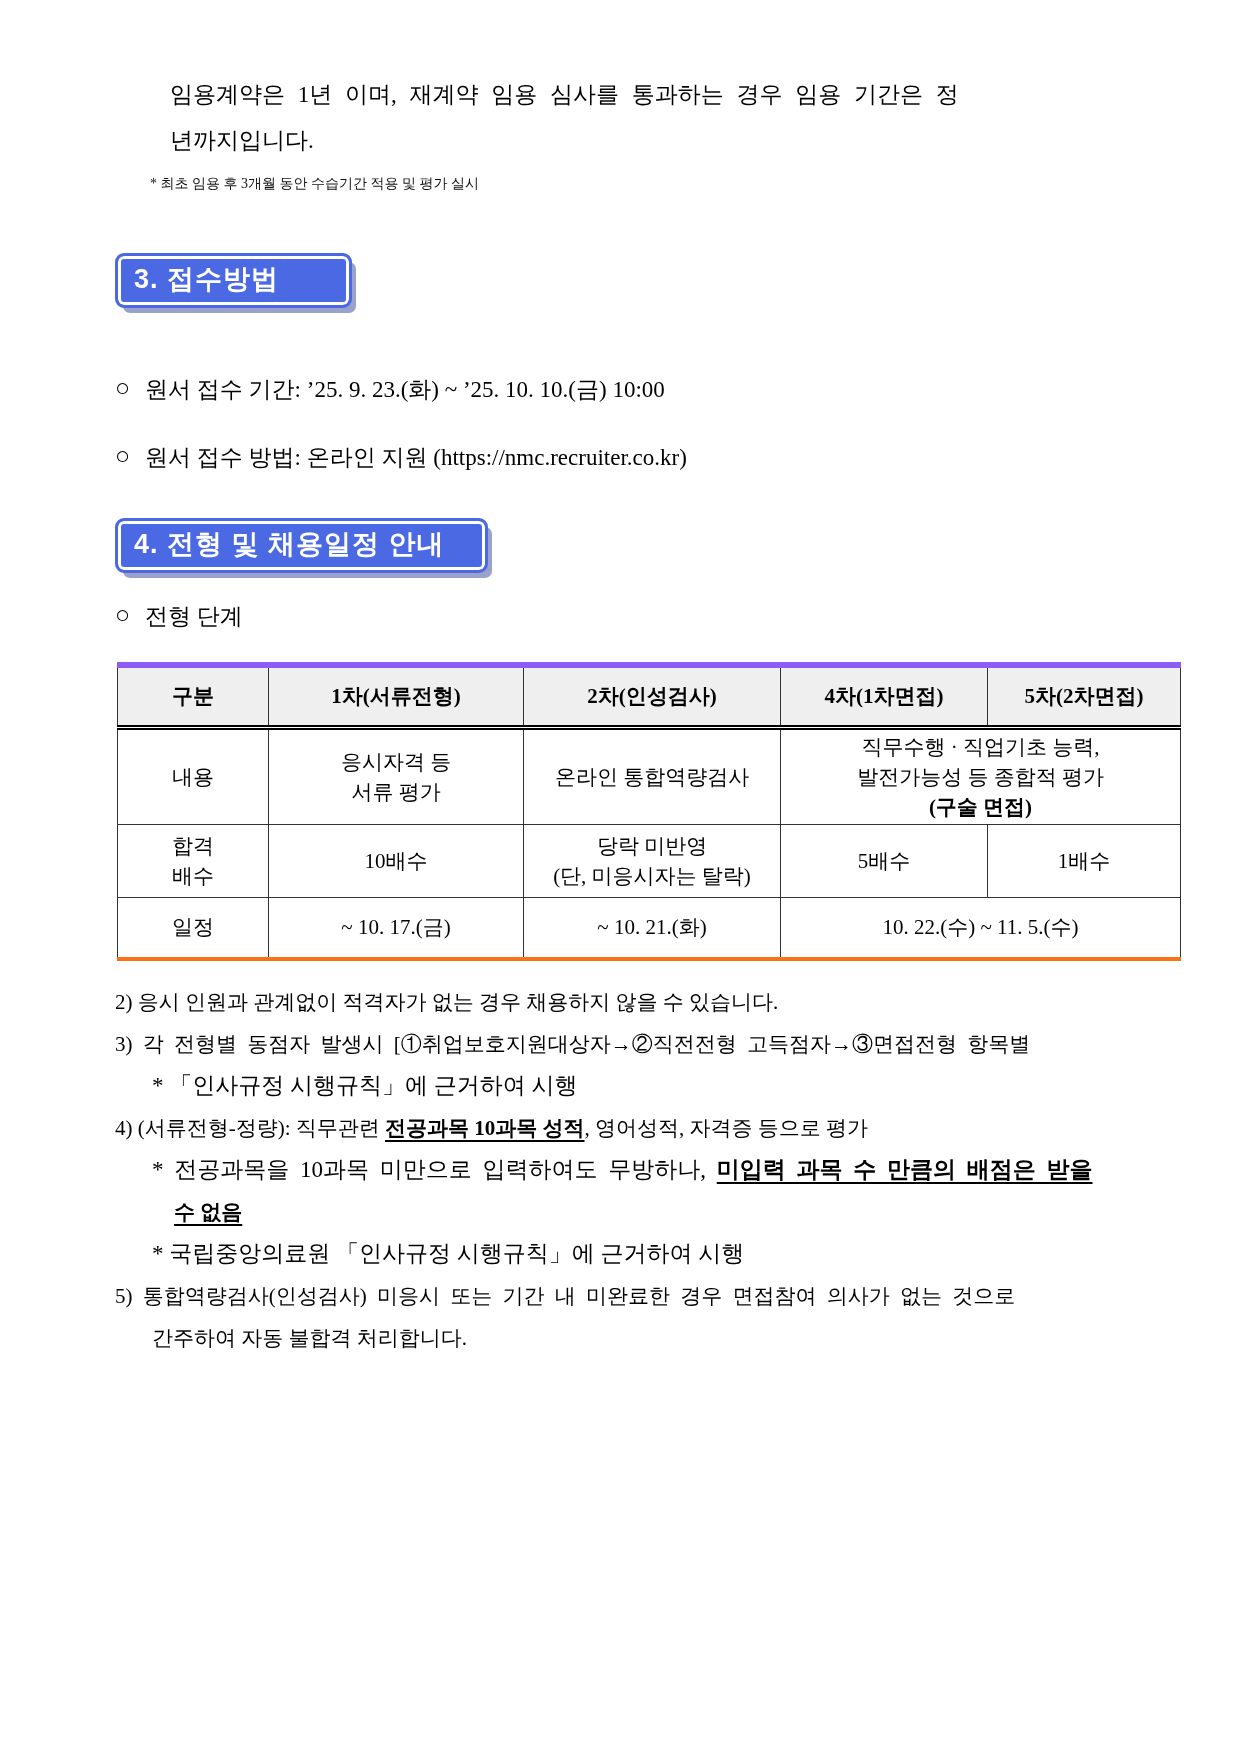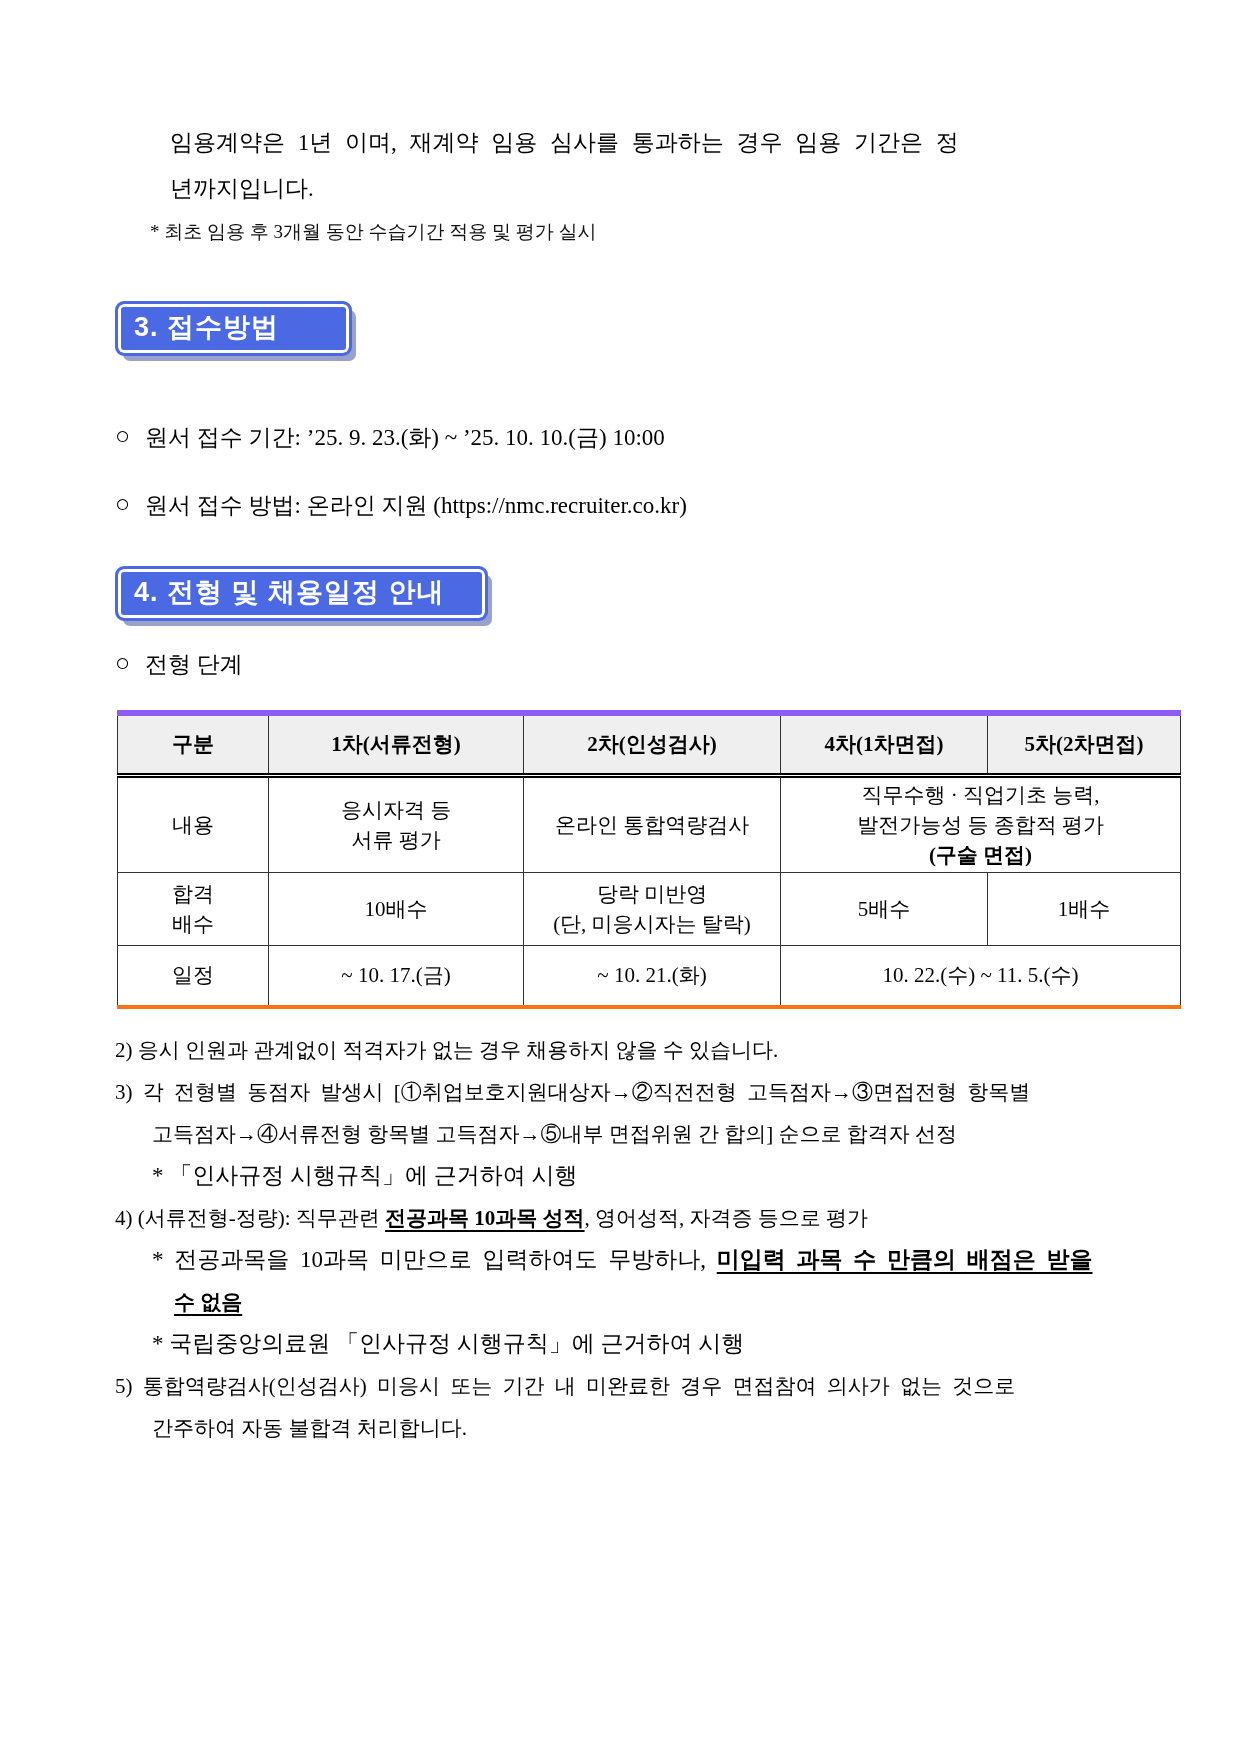--- a/index.html
+++ b/index.html
@@ -10,26 +10,26 @@
   }
   *{margin:0;padding:0;box-sizing:border-box;}
   html,body{background:#fff;}
   body{
     width:1239px;height:1752px;
     font-family:"Liberation Serif","DejaVu Serif",serif;
     color:var(--ink);
     position:relative;
     overflow:hidden;
   }
-  .page{padding:120px 0 0 115px;width:1239px;}
+  .page{padding:72px 0 0 115px;width:1239px;}
 
   
   .intro{width:1015px;padding-left:55px;font-size:23px;line-height:46px;}
   .intro .jline{word-spacing:7px;}
-  .sub-note{padding-left:35px;margin-top:6px;font-size:19px;line-height:27px;color:#111;}
+  .sub-note{padding-left:35px;margin-top:6px;font-size:14px;line-height:27px;color:#111;}
 
   
   .section-box{
     display:inline-block;
     margin-top:56px;
     background:var(--accent);
     border:3px solid var(--accent);
     border-radius:9px;
     box-shadow:inset 0 0 0 3px #fff, 6px 7px 0 -2px var(--box-shadow);
     color:#fff;
@@ -172,21 +172,20 @@
     </tbody>
   </table>
 
   
   <div class="notes">
     <div>
       <div>2) 응시 인원과 관계없이 적격자가 없는 경우 채용하지 않을 수 있습니다.</div>
     </div>
     <div>
       <div class="wsj">3) 각 전형별 동점자 발생시 [①취업보호지원대상자→②직전전형 고득점자→③면접전형 항목별</div>
-      <div class="cont">고득점자→④서류전형 항목별 고득점자→⑤내부 면접위원 간 합의] 순으로 합격자 선정</div>
       <div class="star">* 「인사규정 시행규칙」에 근거하여 시행</div>
     </div>
     <div>
       <div><span>4) (서류전형-정량): 직무관련 </span><span class="bu">전공과목 10과목 성적</span><span>, 영어성적, 자격증 등으로 평가</span></div>
       <div class="star wsj"><span>* 전공과목을 10과목 미만으로 입력하여도 무방하나, </span><span class="bu">미입력 과목 수 만큼의 배점은 받을</span></div>
       <div class="cont2"><span class="bu">수 없음</span></div>
       <div class="star">* 국립중앙의료원 「인사규정 시행규칙」에 근거하여 시행</div>
     </div>
     <div>
       <div class="wsj">5) 통합역량검사(인성검사) 미응시 또는 기간 내 미완료한 경우 면접참여 의사가 없는 것으로</div>

